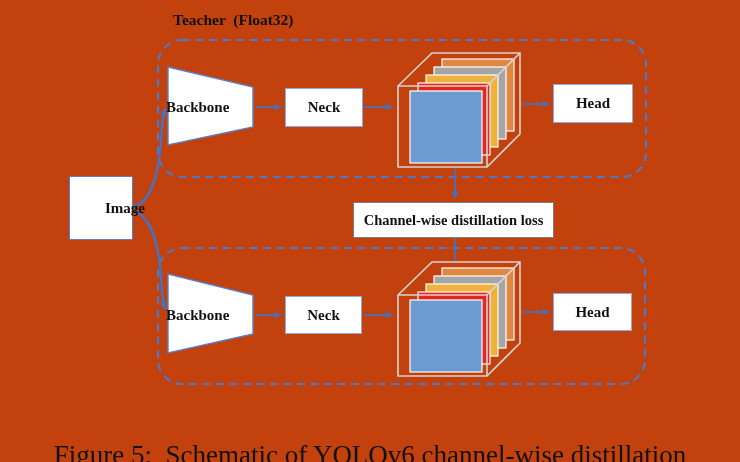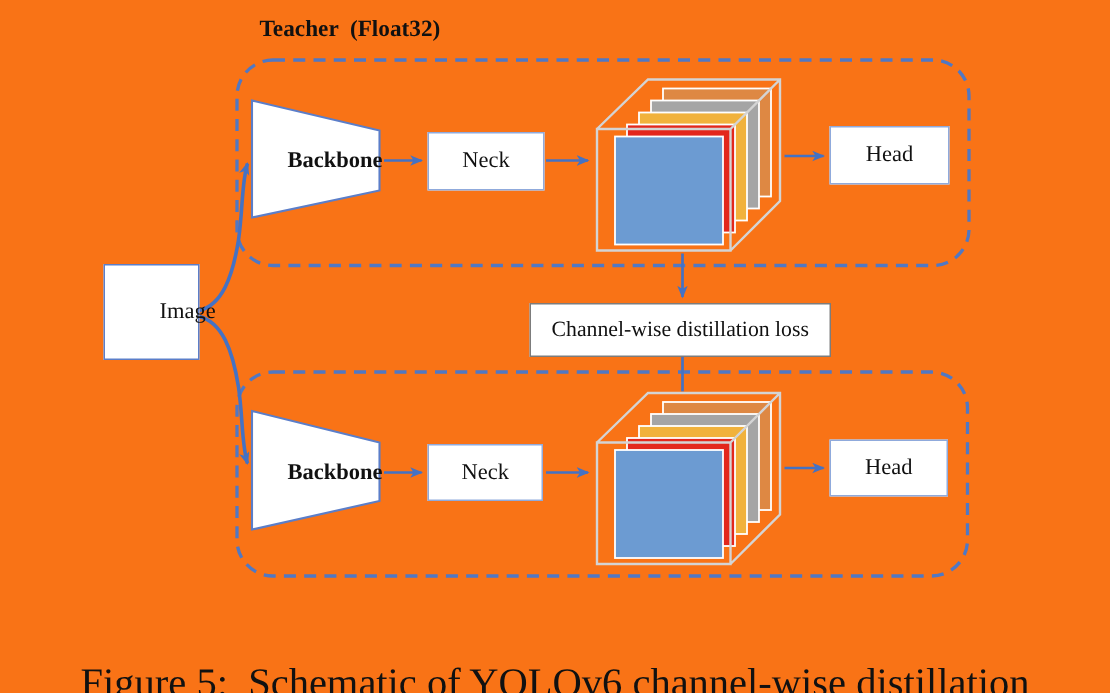--- a/index.html
+++ b/index.html
@@ -1,23 +1,23 @@
 <!DOCTYPE html>
 <html><head>
 <meta charset="utf-8">
 <style>
   html,body{margin:0;padding:0;background:#fff;}
-  .canvas{position:relative;width:740px;height:462px;background:#f97316;overflow:hidden;
+  .canvas{position:relative;width:740px;height:462px;background:#c2410c;overflow:hidden;
           font-family:"Liberation Serif",serif;color:#111;}
   .canvas svg{position:absolute;left:0;top:0;}
   .lbl{position:absolute;font-weight:bold;color:#111;white-space:pre;line-height:1.1;}
   .node{position:absolute;background:#fff;display:flex;align-items:center;justify-content:center;
-        font-weight:normal;color:#111;box-sizing:border-box;white-space:pre;}
+        font-weight:bold;color:#111;box-sizing:border-box;white-space:pre;}
   .node.thin{border:1.4px solid #8faadc;}
-  .trap-lbl{position:absolute;font-weight:bold;text-align:right;white-space:pre;}
+  .trap-lbl{position:absolute;font-weight:bold;text-align:left;white-space:pre;}
   .caption{position:absolute;left:0;right:0;top:440px;text-align:center;font-size:27px;
            color:#111;white-space:pre;font-weight:normal;}
 </style>
 </head>
 <body>
 
 <div class="canvas">
 
   <svg width="740" height="462" viewBox="0 0 740 462">
     <defs>

